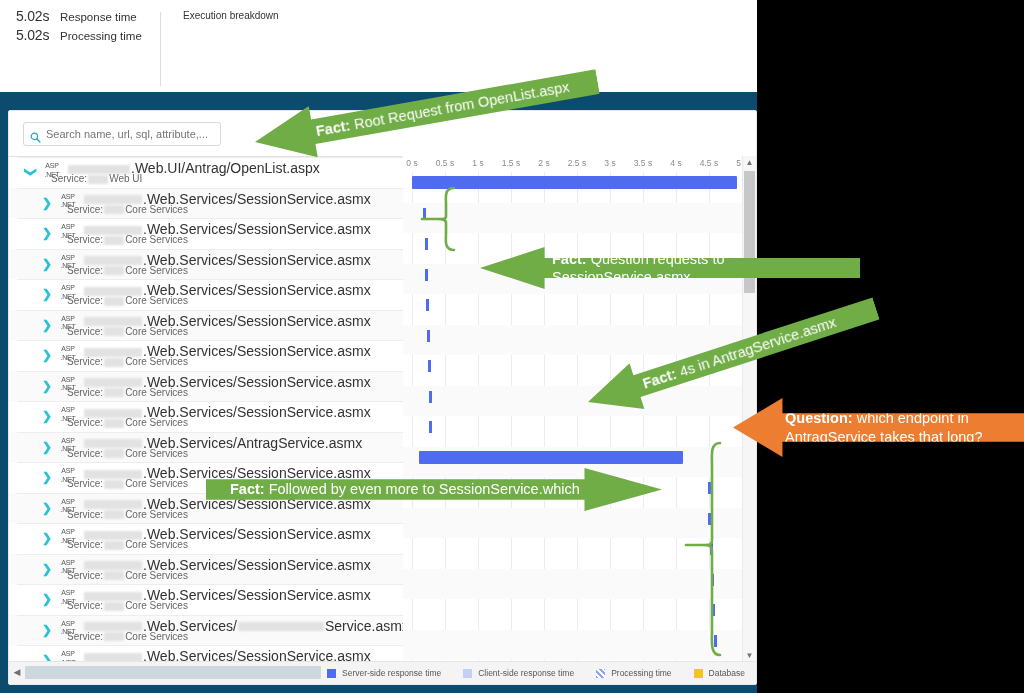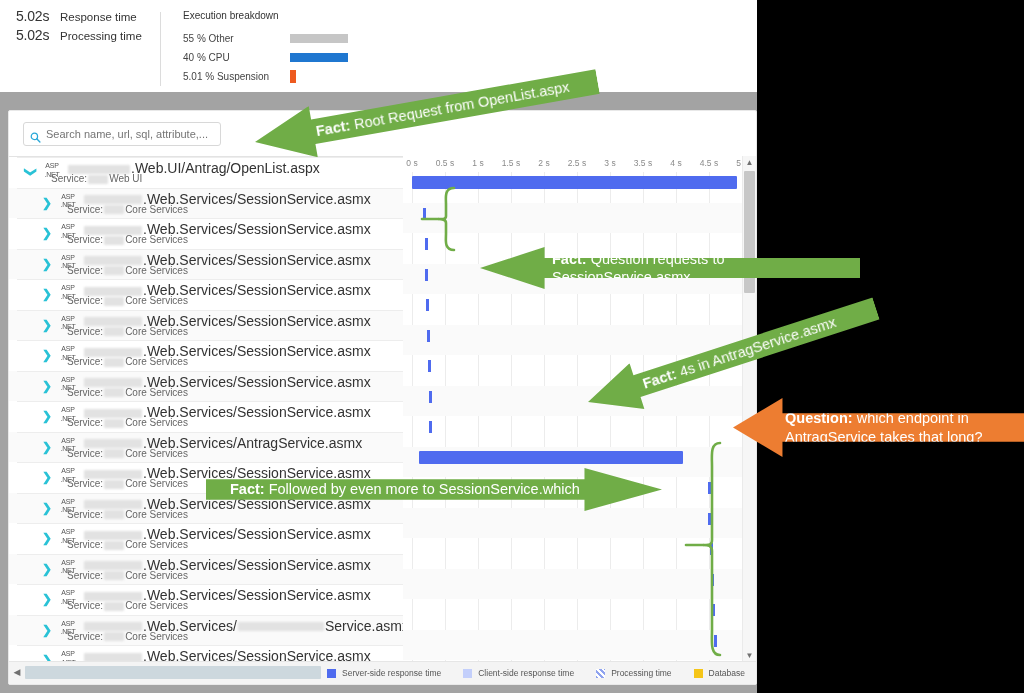--- a/index.html
+++ b/index.html
@@ -5,21 +5,21 @@
   html,body{margin:0;padding:0;}
   body{
     width:1024px;height:693px;
     background:#000;
     font-family:"Liberation Sans", sans-serif;
     overflow:hidden;
     position:relative;
   }
   #app{
     position:absolute;left:0;top:0;width:757px;height:693px;
-    background:#a3a3a3;
+    background:#0c4a6e;
     overflow:hidden;
   }
 
   
   .summary-panel{
     position:absolute;left:0;top:0;width:757px;height:92px;
     background:#ffffff;
   }
   .summary-inner{display:flex;align-items:flex-start;padding:8px 0 0 0;}
   .kpi-block{width:160px;padding-left:16px;box-sizing:border-box;}
@@ -175,34 +175,20 @@
             <div class="kpi-label">Response time</div>
           </div>
           <div class="kpi-row">
             <div class="kpi-value">5.02s</div>
             <div class="kpi-label">Processing time</div>
           </div>
         </div>
       <div class="vdiv"></div>
       <div class="breakdown">
         <div class="breakdown-title">Execution breakdown</div>
-        <div id="bdrows">
-            <div class="bd-row">
-              <div class="bd-label">55 % Other</div>
-              <div class="bd-bar" style="width: 58px; background: rgb(198, 198, 198);"></div>
-            </div>
-            <div class="bd-row">
-              <div class="bd-label">40 % CPU</div>
-              <div class="bd-bar" style="width: 58px; background: rgb(31, 119, 208);"></div>
-            </div>
-            <div class="bd-row">
-              <div class="bd-label">5.01 % Suspension</div>
-              <div class="bd-bar" style="width: 6px; background: rgb(238, 90, 31); height: 13px;"></div>
-            </div>
-          </div>
       </div>
     </div>
   </div>
 
   <div class="main-card">
 
     <div class="search-wrap">
       <div class="search-box">
         <span class="search-icon">
           <svg width="11" height="11" viewBox="0 0 16 16">

